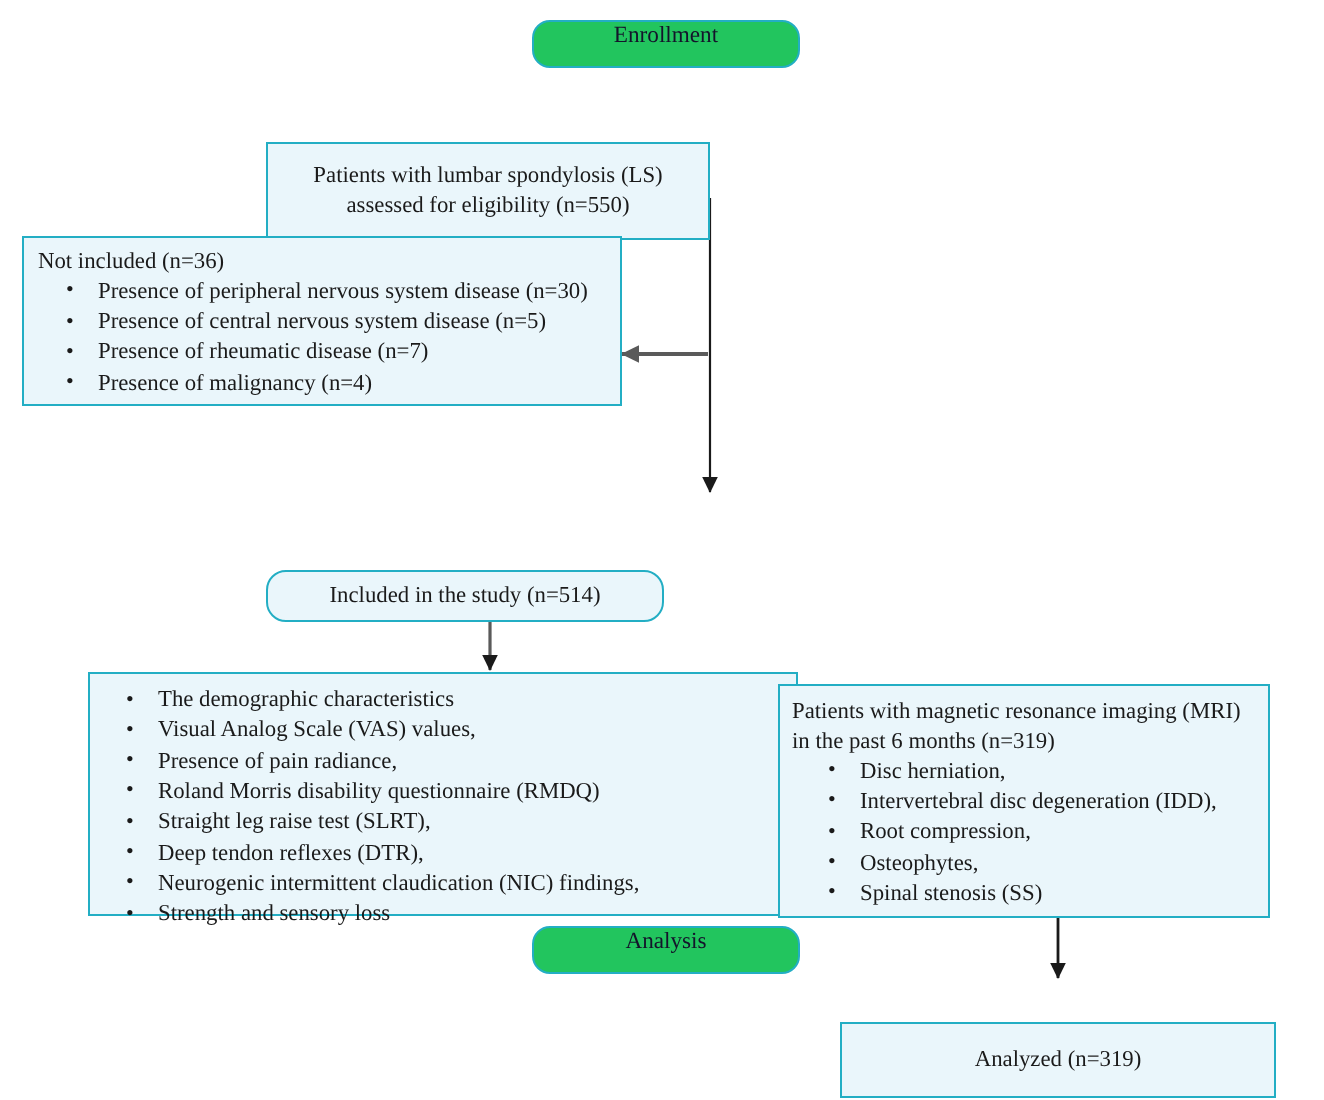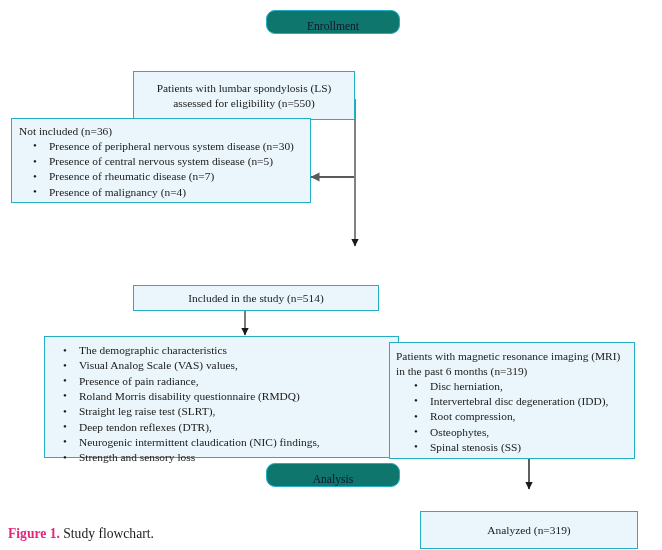--- a/index.html
+++ b/index.html
@@ -47,25 +47,25 @@
   }
   .node .inner {
     padding: 5px 8px;
     width: 100%;
   }
 
   
   .stage {
     position: absolute;
     box-sizing: border-box;
-    background: #0f766e;
+    background: #22c55e;
     border: 1.4px solid #23aec4;
     border-radius: 9px;
     display: flex;
-    align-items: flex-end;
+    align-items: flex-start;
     justify-content: center;
     font-size: 11.6px;
     color: #14142b;
   }
 
   
   ul.blist {
     margin: 0;
     padding: 0 0 0 14px;
     list-style: none;
@@ -157,21 +157,21 @@
       <div class="lead">Not included (n=36)</div>
       <ul class="blist">
         <li>Presence of peripheral nervous system disease (n=30)</li>
         <li>Presence of central nervous system disease (n=5)</li>
         <li>Presence of rheumatic disease (n=7)</li>
         <li>Presence of malignancy (n=4)</li>
       </ul>
     </div>
   </div>
 
-  <div class="node center" style="left:133px; top:264px; width:246px; height:26px;">
+  <div class="node center" style="left:133px; top:264px; width:199px; height:26px;border-radius:10px;">
     <div class="inner" style="padding:3px 6px;">
       <span>Included in the study (n=514)</span>
     </div>
   </div>
 
   <div class="node" style="left:11px; top:336px; width:355px; height:122px;margin-left:33px;">
     <div class="inner" style="padding:6px 6px 6px 2px;">
       <ul class="blist" style="padding-left:16px;">
         <li>The demographic characteristics</li>
         <li>Visual Analog Scale (VAS) values,</li>
@@ -202,17 +202,14 @@
   <div class="stage" style="left:266px; top:463px; width:134px; height:24px;">
     <span>Analysis</span>
   </div>
 
   <div class="node center" style="left:420px; top:490px; width:218px; height:38px;">
     <div class="inner" style="padding:3px 6px;">
       <span>Analyzed (n=319)</span>
     </div>
   </div>
 
-  <div id="caption">
-    <span class="fignum">Figure 1.</span><span>&nbsp;</span><span class="captext">Study flowchart.</span>
-  </div>
 
 </div>
 
 </body></html>

